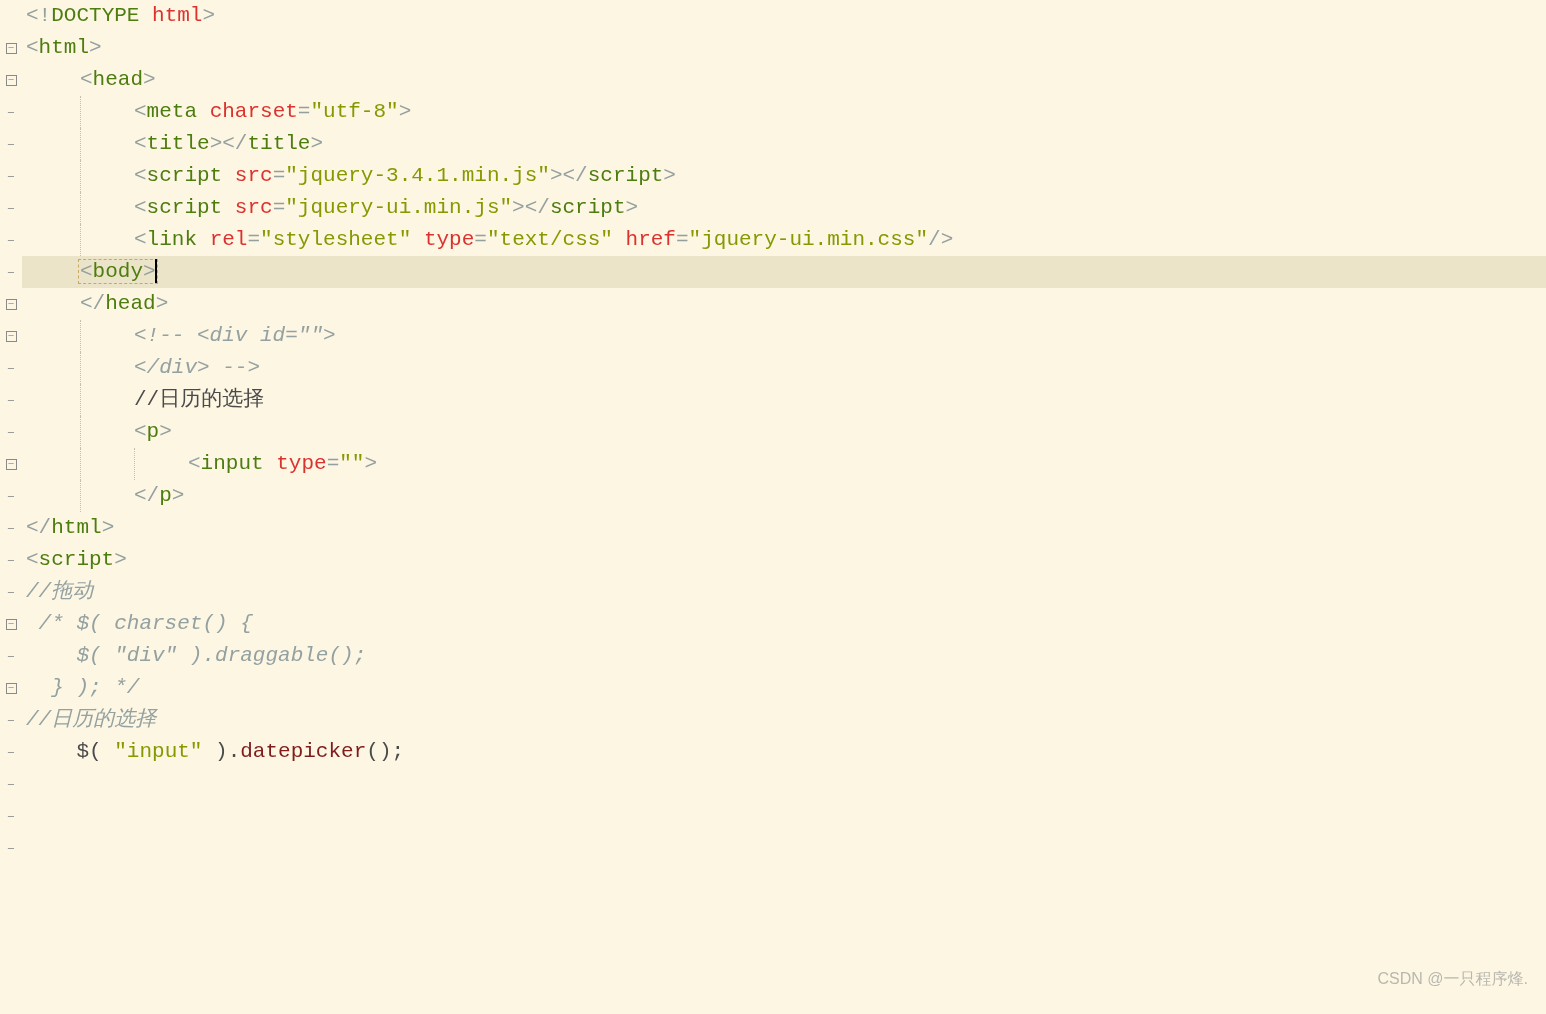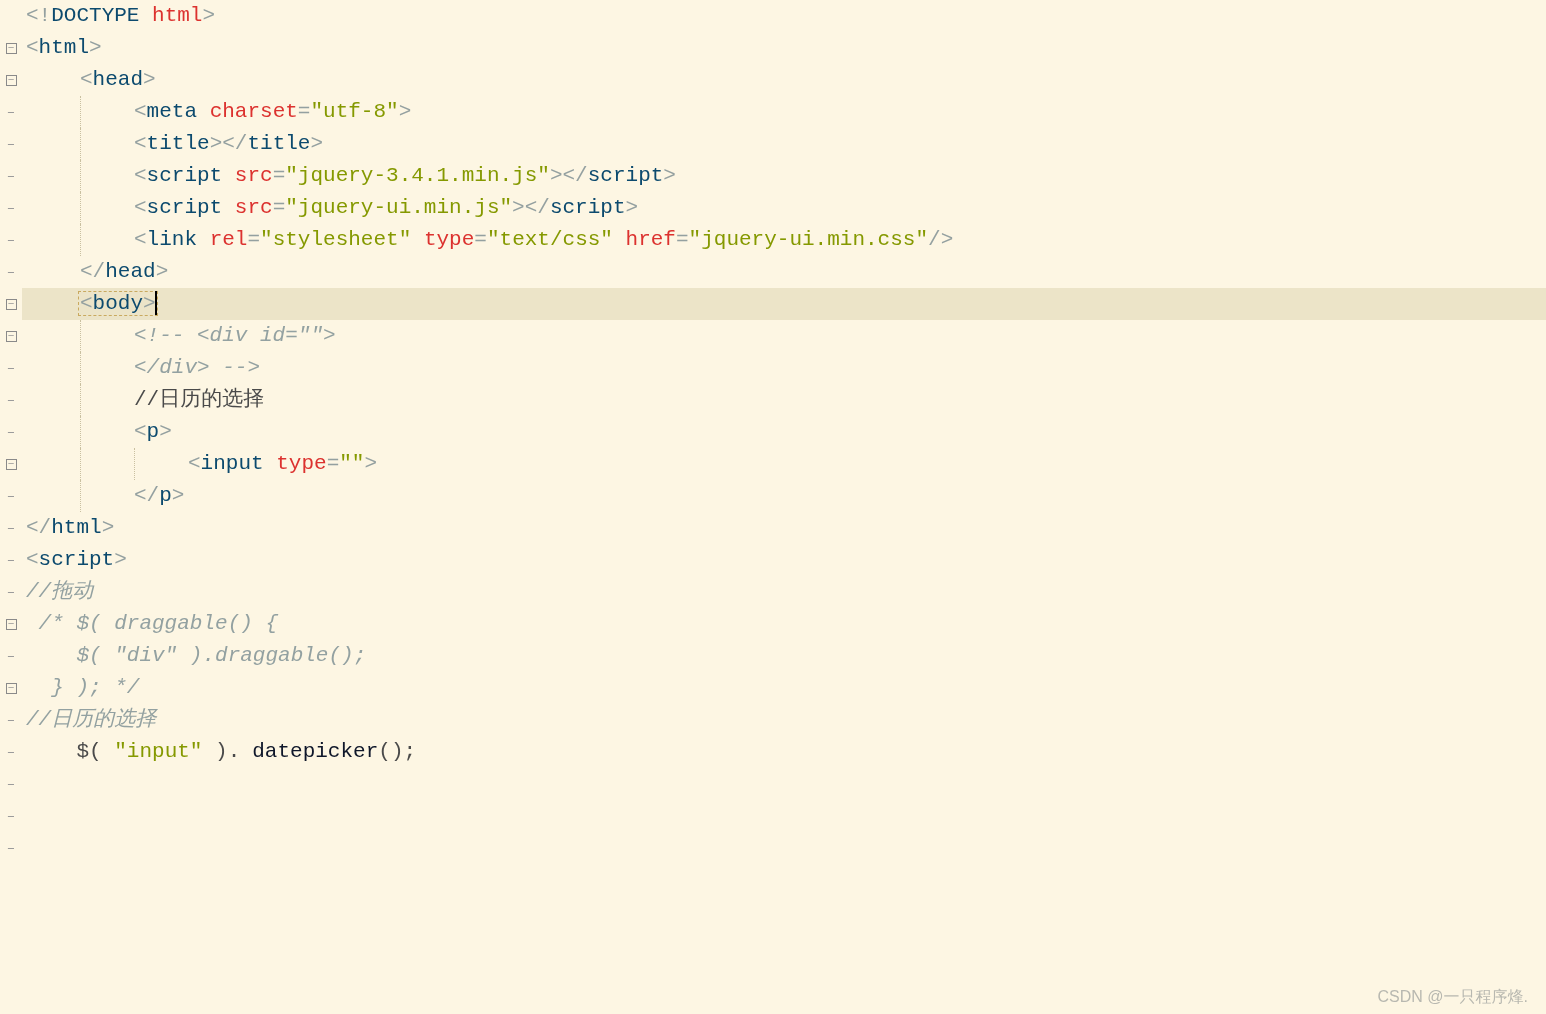--- a/index.html
+++ b/index.html
@@ -67,29 +67,29 @@
   background: #000;
   vertical-align: middle;
   margin-left: -1px;
 }
 .sel-box {
   border: 1px dashed #c9a95f;
   padding: 0 1px;
   margin: 0 -2px;
 }
 .t-gray  { color: #94a0a0; }
-.t-blue  { color: #0c4a6e; }
+.t-blue  { color: #4d7c0f; }
 .t-red   { color: #dc322f; }
 .t-green { color: #859900; }
 .t-black { color: #4a4a4a; }
 .t-comment { color: #93a1a1; font-style: italic; }
-.t-method { color: #0f172a; margin-left: 12px; }
+.t-method { color: #7f1d1d; }
 .watermark {
   position: fixed;
-  bottom: 1px;
+  bottom: 19px;
   right: 18px;
   color: #b8b8b0;
   font-size: 16px;
   font-family: sans-serif;
 }
 </style>
 </head>
 <body>
 
 <div class="editor">
@@ -138,32 +138,32 @@
     </div>
   <div class="code" id="code">
       <div class="line"><span style="display: inline-block; width: 0px;"></span><span class="t-gray">&lt;!</span><span class="t-blue">DOCTYPE </span><span class="t-red">html</span><span class="t-gray">&gt;</span></div>
       <div class="line"><span style="display: inline-block; width: 0px;"></span><span class="t-gray">&lt;</span><span class="t-blue">html</span><span class="t-gray">&gt;</span></div>
       <div class="line"><span style="display: inline-block; width: 54px;"></span><span class="t-gray">&lt;</span><span class="t-blue">head</span><span class="t-gray">&gt;</span></div>
       <div class="line"><span class="guide" style="left: 58px;"></span><span style="display: inline-block; width: 108px;"></span><span class="t-gray">&lt;</span><span class="t-blue">meta </span><span class="t-red">charset</span><span class="t-gray">=</span><span class="t-green">"utf-8"</span><span class="t-gray">&gt;</span></div>
       <div class="line"><span class="guide" style="left: 58px;"></span><span style="display: inline-block; width: 108px;"></span><span class="t-gray">&lt;</span><span class="t-blue">title</span><span class="t-gray">&gt;&lt;/</span><span class="t-blue">title</span><span class="t-gray">&gt;</span></div>
       <div class="line"><span class="guide" style="left: 58px;"></span><span style="display: inline-block; width: 108px;"></span><span class="t-gray">&lt;</span><span class="t-blue">script </span><span class="t-red">src</span><span class="t-gray">=</span><span class="t-green">"jquery-3.4.1.min.js"</span><span class="t-gray">&gt;&lt;/</span><span class="t-blue">script</span><span class="t-gray">&gt;</span></div>
       <div class="line"><span class="guide" style="left: 58px;"></span><span style="display: inline-block; width: 108px;"></span><span class="t-gray">&lt;</span><span class="t-blue">script </span><span class="t-red">src</span><span class="t-gray">=</span><span class="t-green">"jquery-ui.min.js"</span><span class="t-gray">&gt;&lt;/</span><span class="t-blue">script</span><span class="t-gray">&gt;</span></div>
       <div class="line"><span class="guide" style="left: 58px;"></span><span style="display: inline-block; width: 108px;"></span><span class="t-gray">&lt;</span><span class="t-blue">link </span><span class="t-red">rel</span><span class="t-gray">=</span><span class="t-green">"stylesheet"</span><span class="t-blue"> </span><span class="t-red">type</span><span class="t-gray">=</span><span class="t-green">"text/css"</span><span class="t-blue"> </span><span class="t-red">href</span><span class="t-gray">=</span><span class="t-green">"jquery-ui.min.css"</span><span class="t-gray">/&gt;</span></div>
+      <div class="line current"><span style="display: inline-block; width: 54px;"></span><span class="sel-box"><span class="t-gray">&lt;</span><span class="t-blue">body</span><span class="t-gray">&gt;</span></span><span class="cursor"></span></div>
       <div class="line"><span style="display: inline-block; width: 54px;"></span><span class="t-gray">&lt;/</span><span class="t-blue">head</span><span class="t-gray">&gt;</span></div>
-      <div class="line current"><span style="display: inline-block; width: 54px;"></span><span class="sel-box"><span class="t-gray">&lt;</span><span class="t-blue">body</span><span class="t-gray">&gt;</span></span><span class="cursor"></span></div>
       <div class="line"><span class="guide" style="left: 58px;"></span><span style="display: inline-block; width: 108px;"></span><span class="t-comment">&lt;!-- &lt;div id=""&gt;</span></div>
       <div class="line"><span class="guide" style="left: 58px;"></span><span style="display: inline-block; width: 108px;"></span><span class="t-comment">&lt;/div&gt; --&gt;</span></div>
       <div class="line"><span class="guide" style="left: 58px;"></span><span style="display: inline-block; width: 108px;"></span><span class="t-black">//日历的选择</span></div>
       <div class="line"><span class="guide" style="left: 58px;"></span><span style="display: inline-block; width: 108px;"></span><span class="t-gray">&lt;</span><span class="t-blue">p</span><span class="t-gray">&gt;</span></div>
       <div class="line"><span class="guide" style="left: 58px;"></span><span class="guide" style="left: 112px;"></span><span style="display: inline-block; width: 162px;"></span><span class="t-gray">&lt;</span><span class="t-blue">input </span><span class="t-red">type</span><span class="t-gray">=</span><span class="t-green">""</span><span class="t-gray">&gt;</span></div>
       <div class="line"><span class="guide" style="left: 58px;"></span><span style="display: inline-block; width: 108px;"></span><span class="t-gray">&lt;/</span><span class="t-blue">p</span><span class="t-gray">&gt;</span></div>
       <div class="line"><span style="display: inline-block; width: 0px;"></span><span class="t-gray">&lt;/</span><span class="t-blue">html</span><span class="t-gray">&gt;</span></div>
       <div class="line"><span style="display: inline-block; width: 0px;"></span><span class="t-gray">&lt;</span><span class="t-blue">script</span><span class="t-gray">&gt;</span></div>
       <div class="line"><span style="display: inline-block; width: 0px;"></span><span class="t-comment">//拖动</span></div>
-      <div class="line"><span style="display: inline-block; width: 0px;"></span><span class="t-comment"> /* $( draggable() {</span></div>
+      <div class="line"><span style="display: inline-block; width: 0px;"></span><span class="t-comment"> /* $( charset() {</span></div>
       <div class="line"><span style="display: inline-block; width: 0px;"></span><span class="t-comment">    $( "div" ).draggable();</span></div>
       <div class="line"><span style="display: inline-block; width: 0px;"></span><span class="t-comment">  } ); */</span></div>
       <div class="line"><span style="display: inline-block; width: 0px;"></span><span class="t-comment">//日历的选择</span></div>
       <div class="line"><span style="display: inline-block; width: 0px;"></span><span class="t-black">    $( </span><span class="t-green">"input"</span><span class="t-black"> ).</span><span class="t-method">datepicker</span><span class="t-black">();</span></div>
     </div>
 </div>
 
 <div class="watermark">CSDN @一只程序烽.</div>
 
 </body></html>

